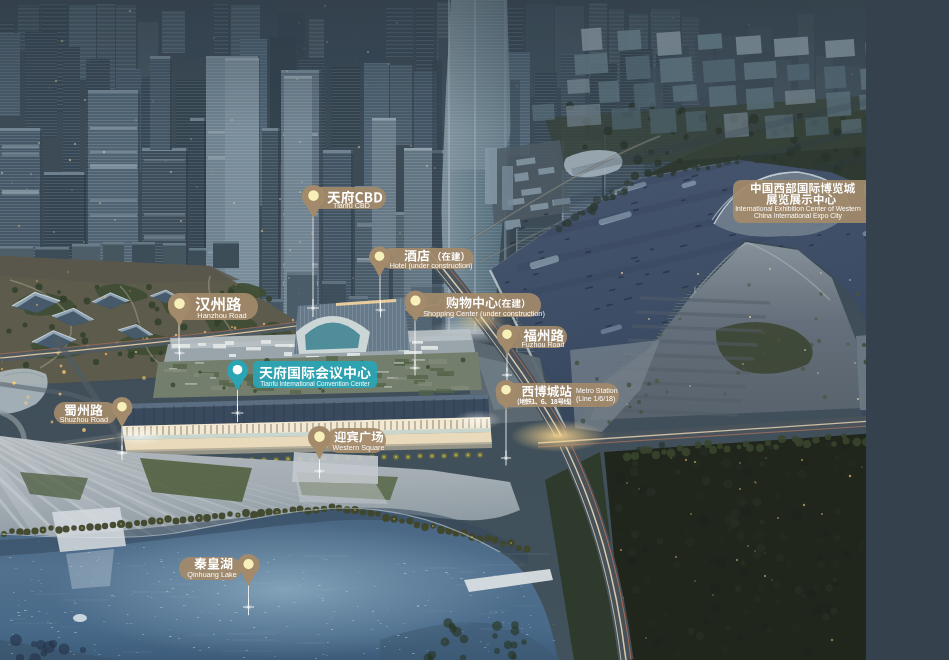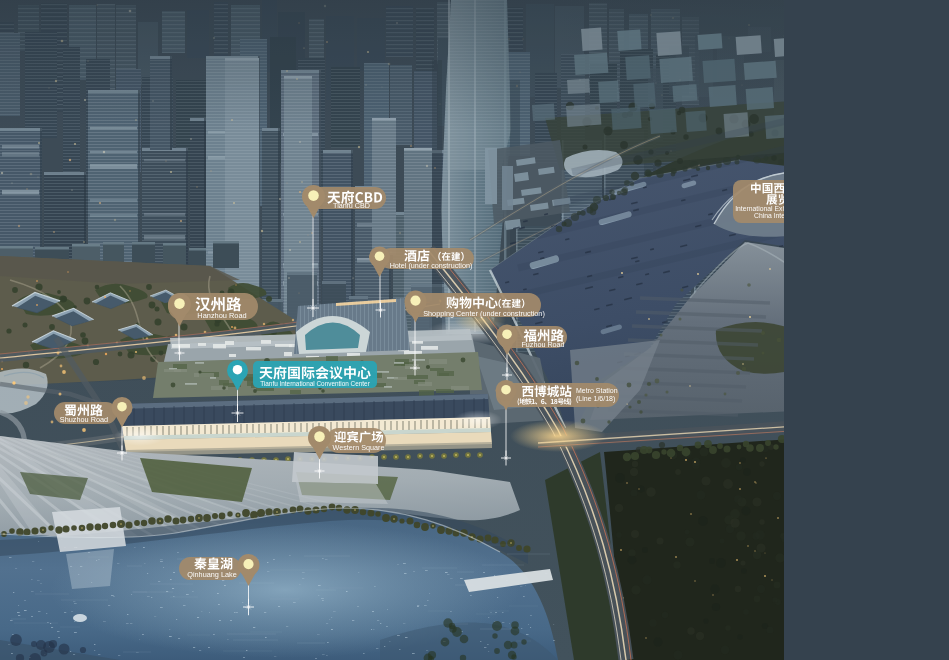--- a/index.html
+++ b/index.html
@@ -1,17 +1,17 @@
 <!DOCTYPE html>
 <html><head>
 <meta charset="utf-8">
 <title>Tianfu International Convention Center</title>
 <style>
 html,body{margin:0;padding:0;background:#35424e;}
-#stage{position:relative;width:784px;height:660px;overflow:hidden;font-family:"Liberation Sans",sans-serif;}
+#stage{position:relative;width:866px;height:660px;overflow:hidden;font-family:"Liberation Sans",sans-serif;}
 </style>
 </head>
 <body>
 
 <div id="stage">
 <svg width="949" height="660" viewBox="0 0 949 660">
 <defs>
 <linearGradient id="gSky" x1="0" y1="0" x2="0" y2="1">
  <stop offset="0" stop-color="#303d49"></stop>
  <stop offset="0.5" stop-color="#3f4e59"></stop>

